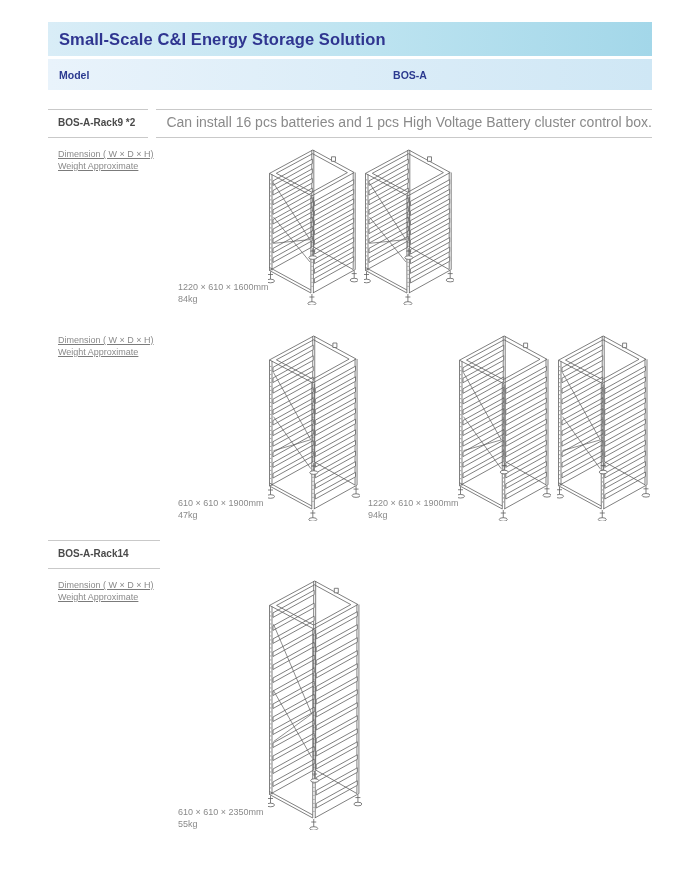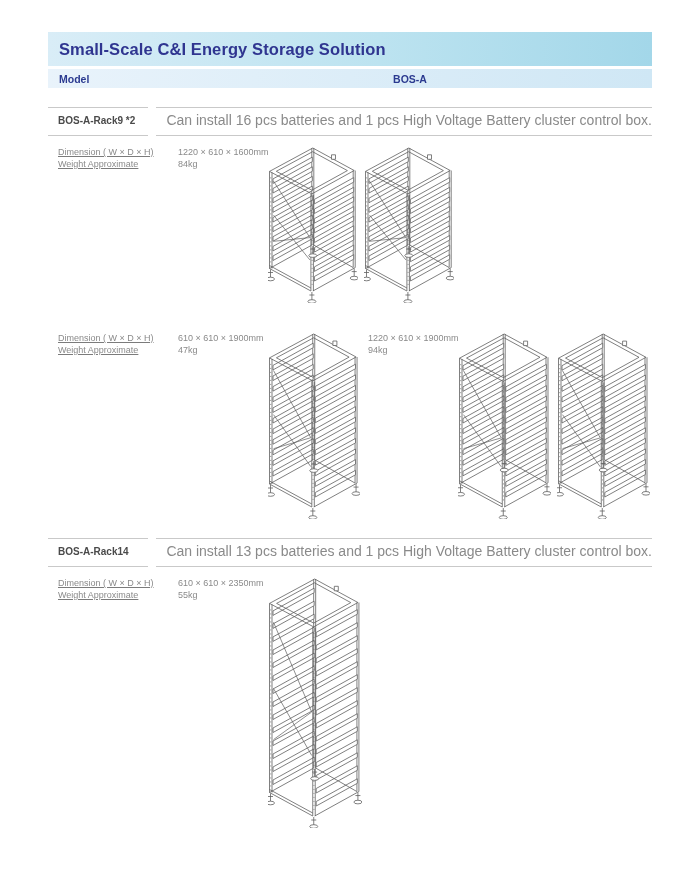--- a/index.html
+++ b/index.html
@@ -11,29 +11,28 @@
     overflow:hidden;
   }
   .sheet { width:700px; height:869px; padding:22px 48px 0 48px; }
 
   
   .banner {
     height:34px;
     background:linear-gradient(90deg,#d9edf7 0%,#bce3f0 55%,#a3d7e9 100%);
     display:flex; align-items:center;
     padding-left:11px;
-    margin-top:10px;
   }
   .banner h1 {
     font-size:16.5px; font-weight:700; color:#2f3590; letter-spacing:0.1px;
   }
 
   
   .thead {
-    margin-top:3px; height:19px;
+    margin-top:3px; height:31px;
     background:linear-gradient(90deg,#e9f3fb 0%,#cfe7f5 100%);
     display:flex; align-items:center;
     font-size:10.5px; font-weight:700; color:#2b3a90;
   }
   .thead .th-model { width:120px; padding-left:11px; }
   .thead .th-product { flex:1; text-align:center; }
 
   
   .section { margin-top:7px; }
   .section + .section { margin-top:13px; }
@@ -53,21 +52,21 @@
   }
   .desc-line {
     font-size:14px; color:#8a8a8a; line-height:13px; white-space:nowrap;
   }
 
   .spec-row { display:flex; margin-top:10px; }
   .spec-labels { width:112px; margin-right:8px; padding-left:10px;text-decoration:underline; }
   .spec-label { font-size:9px; color:#8a8a8a; line-height:12px; white-space:nowrap; }
 
   .spec-content { flex:1; display:flex; align-items:flex-start; padding-left:10px; }
-  .variant { display:flex; align-items:flex-start; }
+  .variant { display:flex; align-items:flex-end; }
   .variant + .variant { margin-left:8px; }
   .variant-text { width:90px; }
   .spec-value { font-size:9px; color:#8a8a8a; line-height:12px; white-space:nowrap; }
 
   .rack-figures { display:flex; align-items:flex-start; margin-top:-5px; }
   .rack-figures svg + svg { margin-left:6px; }
 </style>
 </head>
 <body>
 
@@ -407,23 +406,20 @@
               </div>
             </div>
           </div>
         </div>
       </div>
       <div class="section">
         <div class="model-row">
           <div class="cell cell-model">
             <div class="model-name">BOS-A-Rack14</div>
           </div>
-          <div class="cell cell-desc">
-            <div class="desc-line">Can install 13 pcs batteries and 1 pcs High Voltage Battery cluster control box.</div>
-          </div>
         </div>
         <div class="spec-row">
           <div class="spec-labels">
             <div class="spec-label">Dimension ( W × D × H)</div>
             <div class="spec-label">Weight Approximate</div>
           </div>
           <div class="spec-content">
             <div class="variant">
               <div class="variant-text">
                 <div class="spec-value">610 × 610 × 2350mm</div>

